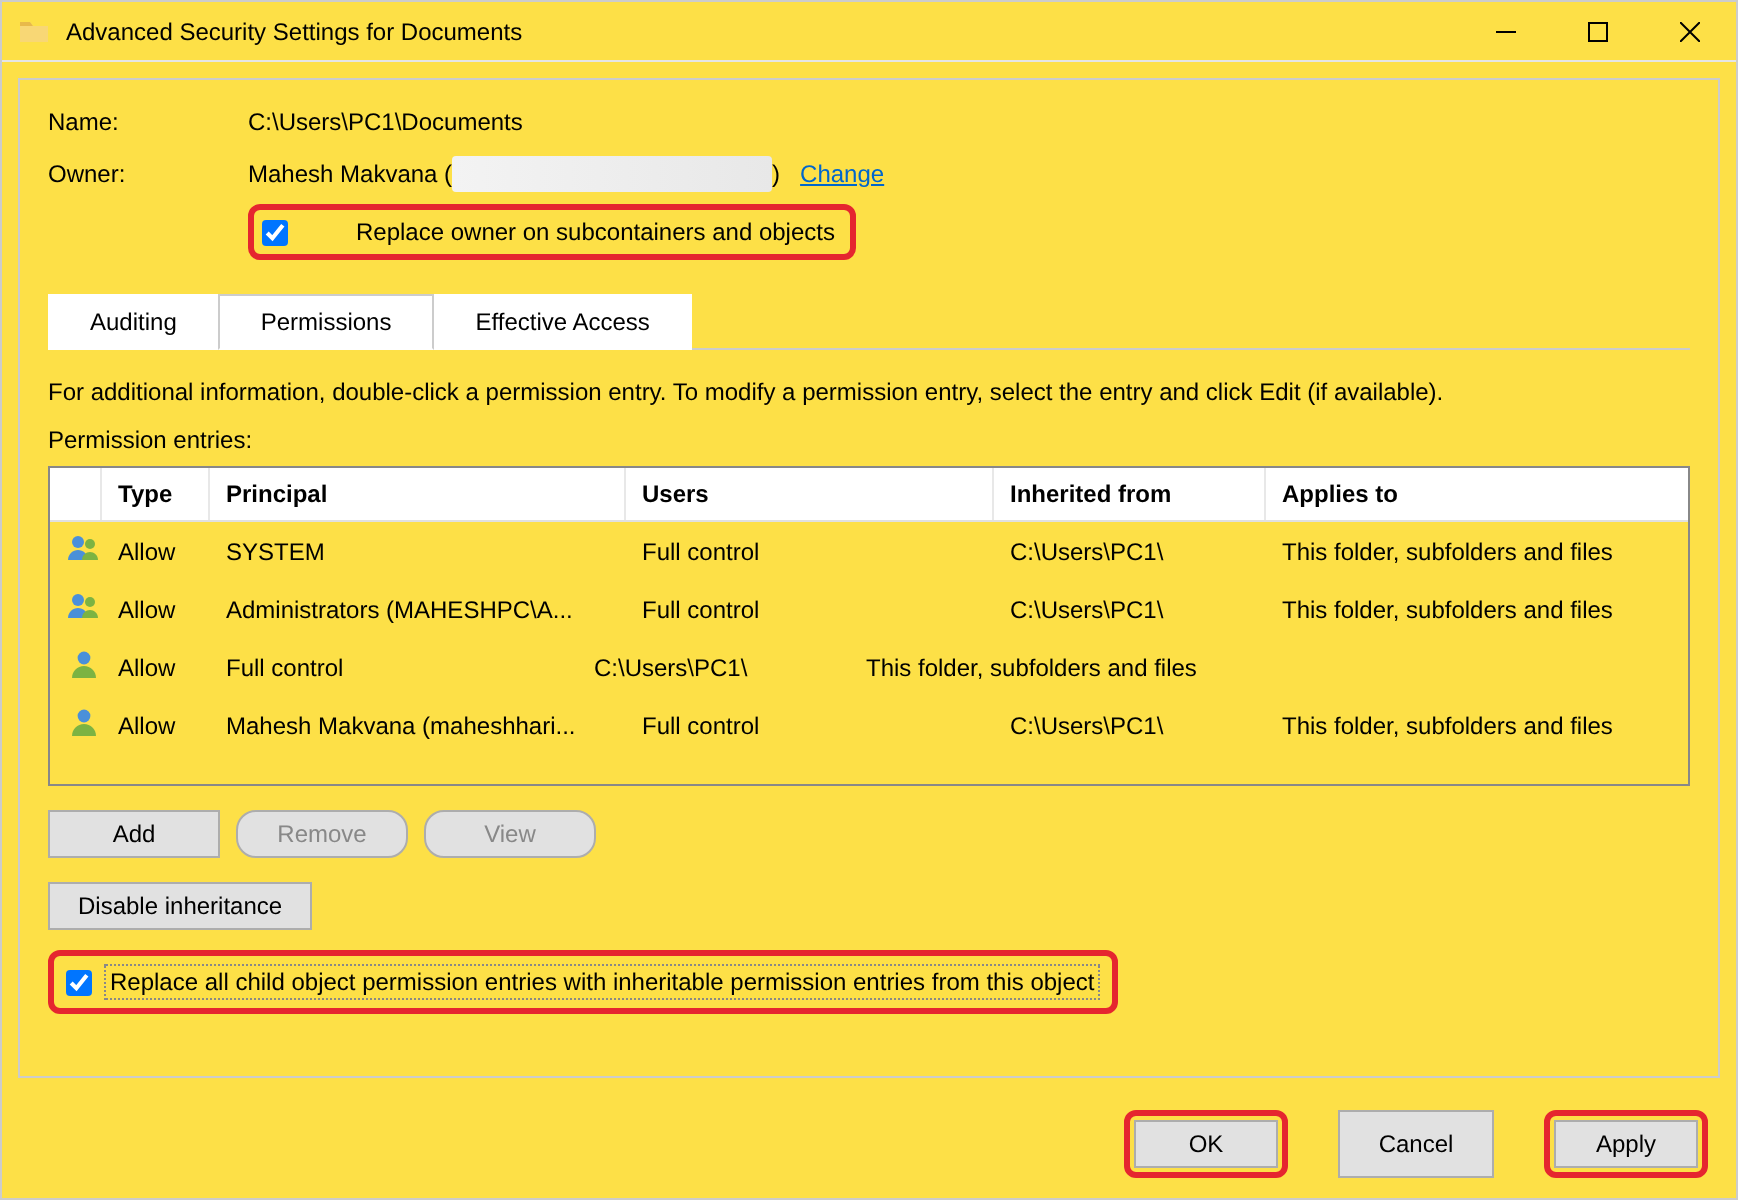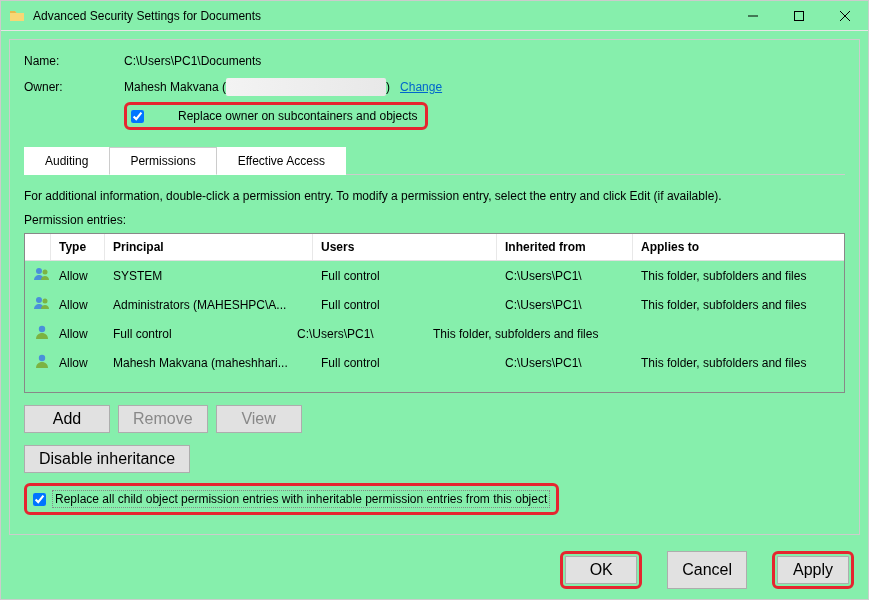--- a/index.html
+++ b/index.html
@@ -5,21 +5,21 @@
     * { box-sizing: border-box; margin: 0; padding: 0; }
     body {
       font-family: 'Segoe UI', Tahoma, sans-serif;
       font-size: 12px;
       background: #fff;
       width: 869px;
       height: 600px;
       overflow: hidden;
       color: #000;
     }
-    .window { width: 100%; height: 100%; border: 1px solid #ccc; background: #86efac; display: flex; flex-direction: column; }
+    .window { width: 100%; height: 100%; border: 1px solid #ccc; background: #fde047; display: flex; flex-direction: column; }
     .titlebar {
       height: 30px;
       display: flex;
       align-items: center;
       padding-left: 8px;
       border-bottom: 1px solid #e5e5e5;
     }
     .titlebar-icon { width: 16px; height: 16px; margin-right: 8px; }
     .titlebar-text { flex: 1; font-size: 12px; }
     .titlebar-buttons { display: flex; }
@@ -112,23 +112,23 @@
     .user-icon { width: 18px; height: 18px; display: inline-block; }
     .btn-row { display: flex; gap: 8px; margin-top: 12px; }
     .btn {
       min-width: 86px;
       padding: 4px 14px;
       border: 1px solid #adadad;
       background: #e1e1e1;
       cursor: pointer;
       text-align: center;
       font-family: inherit;
-      font-size: 16px;
-    }
-    .btn.disabled { color: #888; cursor: default; }
+      font-size: 12px;
+    }
+    .btn.disabled { color: #888; cursor: default; border-radius: 10px; }
     .btn-wide { min-width: 130px; }
     .footer {
       display: flex;
       justify-content: flex-end;
       gap: 25px;
       padding: 8px 14px 10px 14px;
     }
     .footer .btn { min-width: 78px; }
     .btn-highlight {
       border: 3px solid #e5262f;

